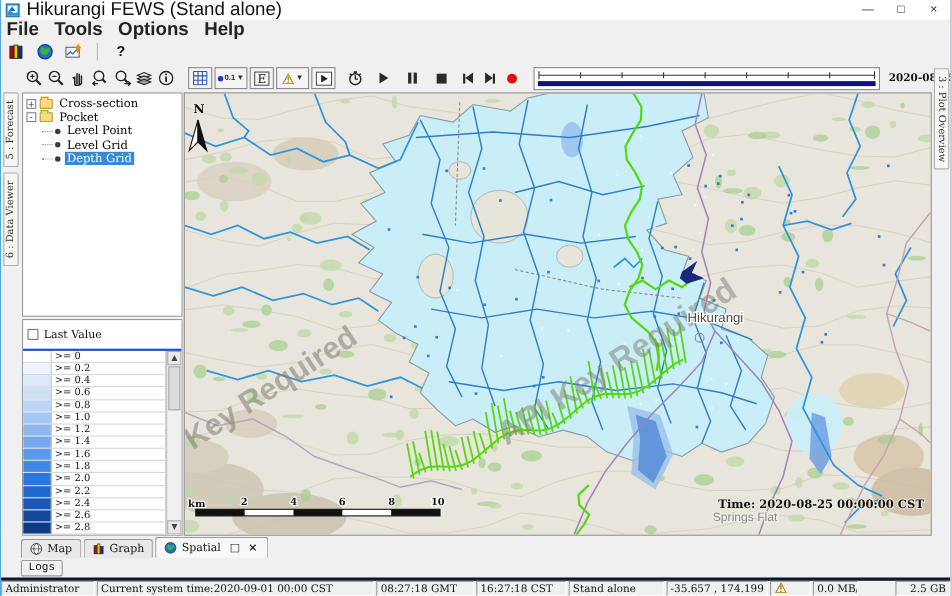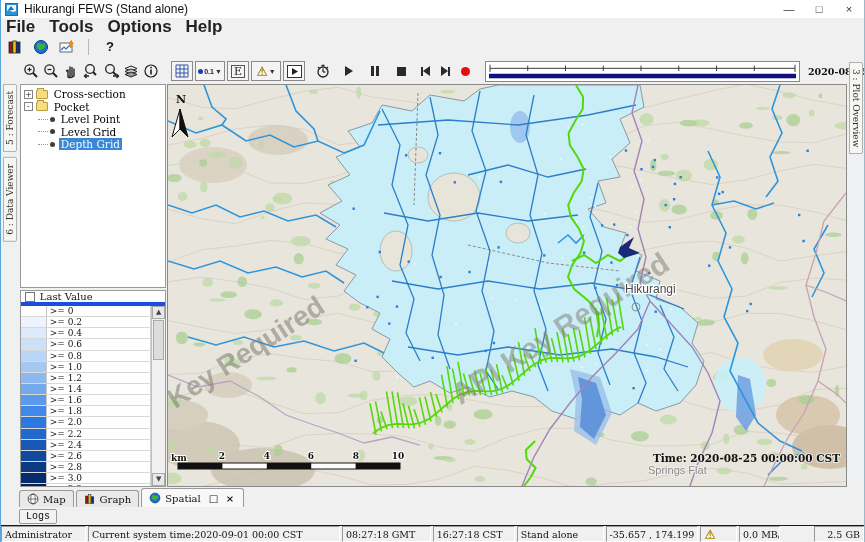--- a/index.html
+++ b/index.html
@@ -3,21 +3,21 @@
 <meta charset="utf-8">
 <style>
   * { margin:0; padding:0; box-sizing:border-box; }
   html,body { width:865px; height:542px; overflow:hidden; }
   body { position:relative; font-family:"Liberation Sans",sans-serif; background:#f0f0f0;
          border-left:1px solid #56a7d8; border-right:1px solid #9ab8c8; }
 
   
   .titlebar { height:18px; background:#ffffff; display:flex; align-items:center; padding-left:4px; }
   .app-icon { width:13px; height:13px; margin-right:6px; flex:0 0 auto; }
-  .title-text { font-size:12px; color:#111; }
+  .title-text { font-size:17px; color:#111; }
   .win-controls { margin-left:auto; display:flex; }
   .win-btn { width:30px; text-align:center; font-size:11px; color:#333; line-height:17px; }
 
   
   .menubar { height:17px; display:flex; align-items:center; background:#f0f0f0; padding-left:5px; gap:14px; }
   .menu-item { font-size:17px; color:#222;font-weight:bold; }
 
   
   .toolbar1 { height:23px; display:flex; align-items:center; padding-left:4px; gap:6px; background:#f0f0f0; }
   .toolbar2 { height:26px; display:flex; align-items:center; padding-left:20px; background:#f0f0f0; }
@@ -64,21 +64,21 @@
   .folder { width:12px; height:9px; background:#f7dd7f; border:1px solid #b99a3e; border-radius:1px; margin-right:4px; flex:0 0 auto; position:relative; }
   .folder::before { content:""; position:absolute; top:-3px; left:0; width:5px; height:2px; background:#f7dd7f; border:1px solid #b99a3e; border-bottom:none; }
   .tree-child { padding-left:14px; }
   .connector { width:10px; border-bottom:1px dotted #9a9a9a; margin-right:2px; }
   .bullet { width:5px; height:5px; border-radius:50%; background:#3c3c3c; margin-right:4px; flex:0 0 auto; }
   .tree-label { padding:0 2px; }
   .tree-label.selected { background:#3a87d8; color:#e8ffff; }
 
   .legend-box { margin-top:2px; flex:1; background:#fff; border:1px solid #9a9a9a; overflow:hidden;
                 font-family:"DejaVu Serif",serif; display:flex; flex-direction:column; }
-  .legend-header { height:15px; display:flex; align-items:center; padding-left:4px; border-bottom:4px solid #1d4ed8; }
+  .legend-header { height:28px; display:flex; align-items:center; padding-left:4px; border-bottom:2px solid #1d4ed8; }
   .chk { width:10px; height:10px; border:1px solid #777; background:#fff; margin-right:5px; flex:0 0 auto; }
   .legend-header-label { font-size:10px; color:#111; }
   .legend-body { flex:1; display:flex; overflow:hidden; }
   .legend-rows { flex:1; overflow:hidden; }
   .leg-row { display:flex; height:11.15px; border-bottom:1px solid #d8d8d8; }
   .leg-swatch { width:26px; border-right:1px solid #c8c8c8; flex:0 0 auto; }
   .leg-label { font-size:9px; color:#111; padding:0 3px; border-right:1px solid #d0d0d0; flex:1; line-height:11px; }
   .leg-scroll { width:14px; background:#f0f0f0; border-left:1px solid #c0c0c0; display:flex; flex-direction:column; }
   .scroll-btn { height:13px; border:1px solid #aaa; background:#e8e8e8; font-size:7px; text-align:center; line-height:11px; color:#444; }
   .scroll-thumb { height:40px; margin:1px; border:1px solid #aaa; background:#dcdcdc; }
@@ -91,21 +91,21 @@
   .tabbar { height:20px; display:flex; align-items:flex-end; padding-left:18px; gap:2px; background:#f0f0f0; }
   .btab { display:flex; align-items:center; gap:4px; height:17px; padding:0 7px; border:1px solid #9a9a9a; border-bottom:none;
           border-radius:3px 3px 0 0; background:#e9e9e9; font-size:10px; font-family:"DejaVu Serif",serif; color:#111; }
   .btab.active { background:#f8f8f8; height:19px; }
   .tab-win-glyphs { font-size:10px; font-weight:bold; margin-left:4px; letter-spacing:2px; color:#111; }
   .logsrow { height:18px; display:flex; align-items:center; padding-left:18px; background:#f0f0f0; }
   .logs-btn { border:1px solid #9a9a9a; border-radius:2px; background:#f2f2f2; font-size:10px;
               font-family:Liberation Mono, monospace; padding:0 6px; height:15px; line-height:14px; color:#111; }
 
   
-  .statusbar { height:17px; display:flex; background:#f0f0f0; border-top:1px solid #0f172a; }
+  .statusbar { height:17px; display:flex; background:#f0f0f0; border-top:3px solid #0f172a; }
   .sb-cell { border:1px solid; border-color:#9a9a9a #ffffff #ffffff #9a9a9a; margin-right:2px; font-size:9.5px;
              font-family:"DejaVu Serif",serif; color:#111; display:flex; align-items:center; padding:0 3px;
              white-space:nowrap; overflow:hidden; position:relative; }
   .sb-user{width:88px;} .sb-sys{width:262px;} .sb-gmt{width:92px;} .sb-loc{width:85px;}
   .sb-mode{width:90px;} .sb-coord{width:96px;} .sb-warn{width:38px;} .sb-rate{width:42px;}
   .sb-mem{width:52px; margin-right:0;margin-left:32px;}
   .mem-fill { position:absolute; left:0; top:0; bottom:0; width:12px; background:#9fd2f0; }
   .sb-mem span { position:relative; }
 </style>
 </head>

